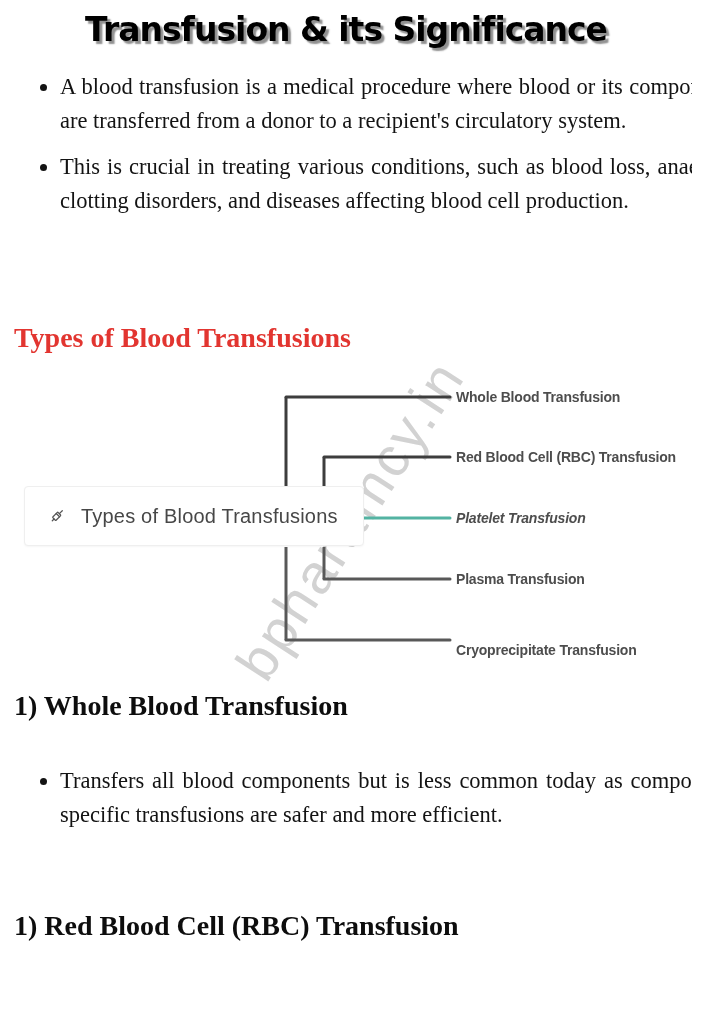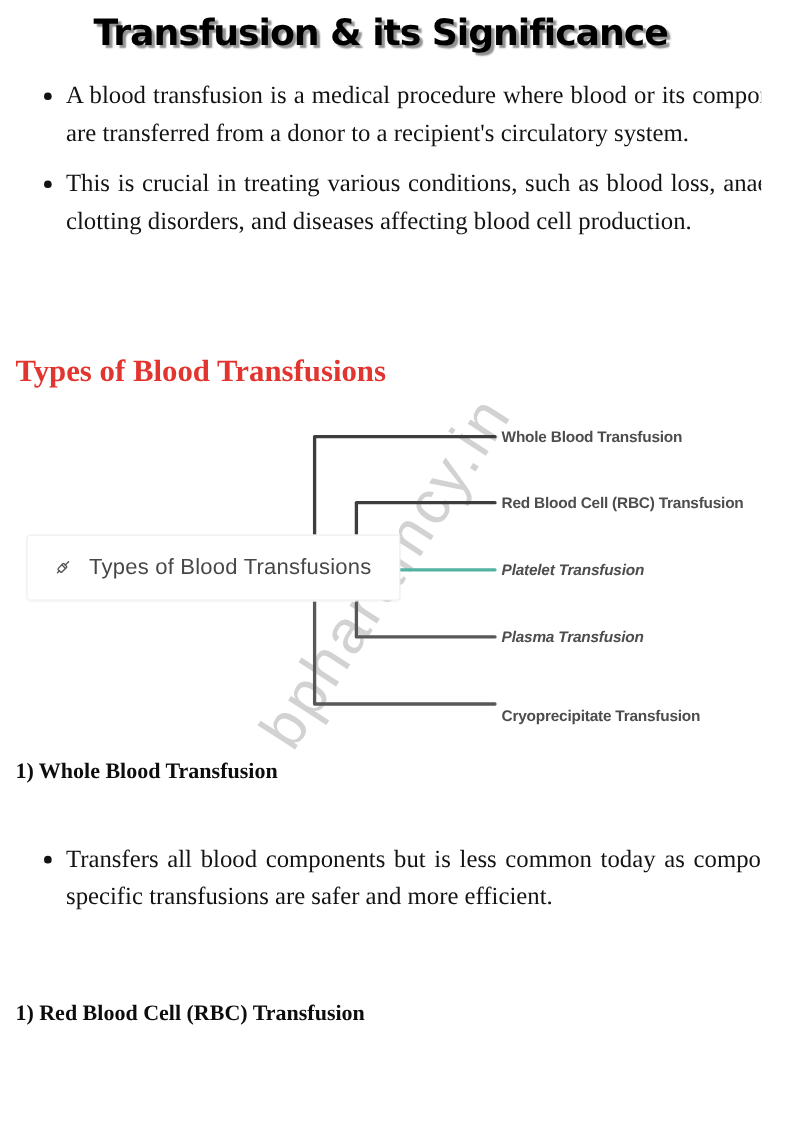--- a/index.html
+++ b/index.html
@@ -48,21 +48,21 @@
     font-size: 28px;
     font-weight: 700;
     color: #e23530;
     z-index: 2;
   }
   .sub-heading {
     position: absolute;
     left: 14px;
     margin: 0;
     font-family: "Liberation Serif", serif;
-    font-size: 20px;
+    font-size: 28px;
     font-weight: 700;
     color: #0d0d0d;
     z-index: 2;
   }
   .sub-heading.h1pos { top: 690px; }
   .sub-heading.h2pos { top: 910px; }
   .watermark {
     position: absolute;
     left: 100px; top: 487px;
     width: 500px;
@@ -112,21 +112,21 @@
     font-family: "Liberation Sans", sans-serif;
     font-size: 14px;
     font-weight: 700;
     color: #4d4d4d;
     letter-spacing: -0.2px;
     white-space: nowrap;
   }
   .bl0 { top: 10px; }
   .bl1 { top: 70px; }
   .bl2 { top: 131px; font-style: italic; }
-  .bl3 { top: 192px; font-style: italic; }
+  .bl3 { top: 192px; }
   .bl4 { top: 263px; }
 </style>
 </head>
 <body>
 
 <div class="page">
 
   <h1 class="title">Transfusion &amp; its Significance</h1>
 
   <ul class="bullets intro">

